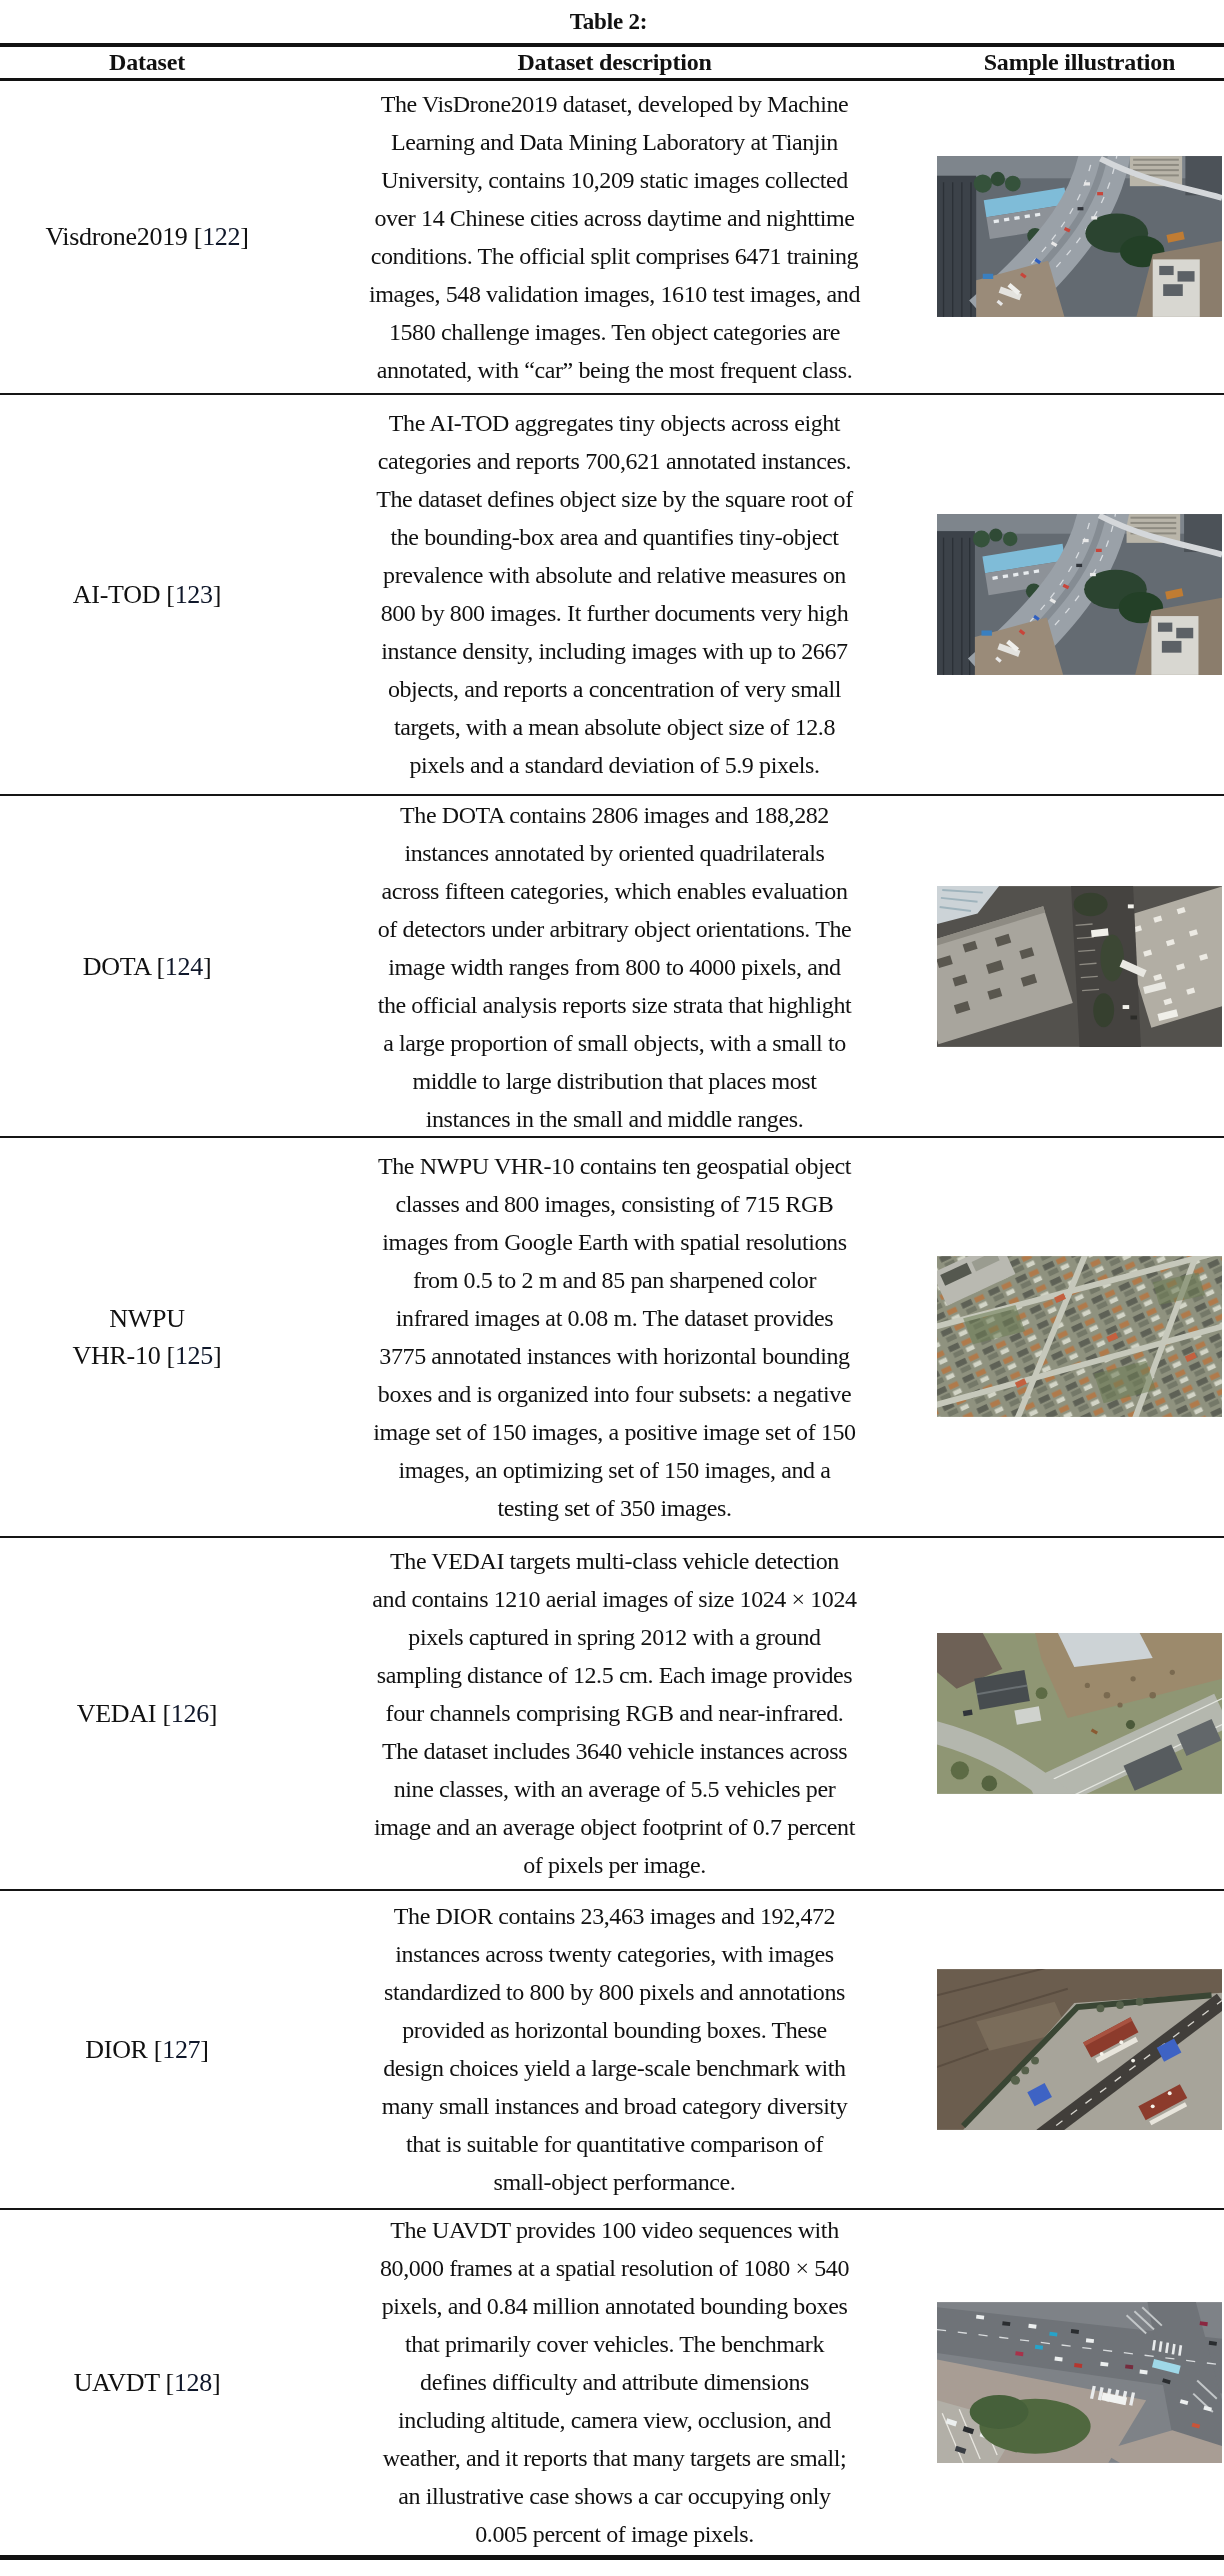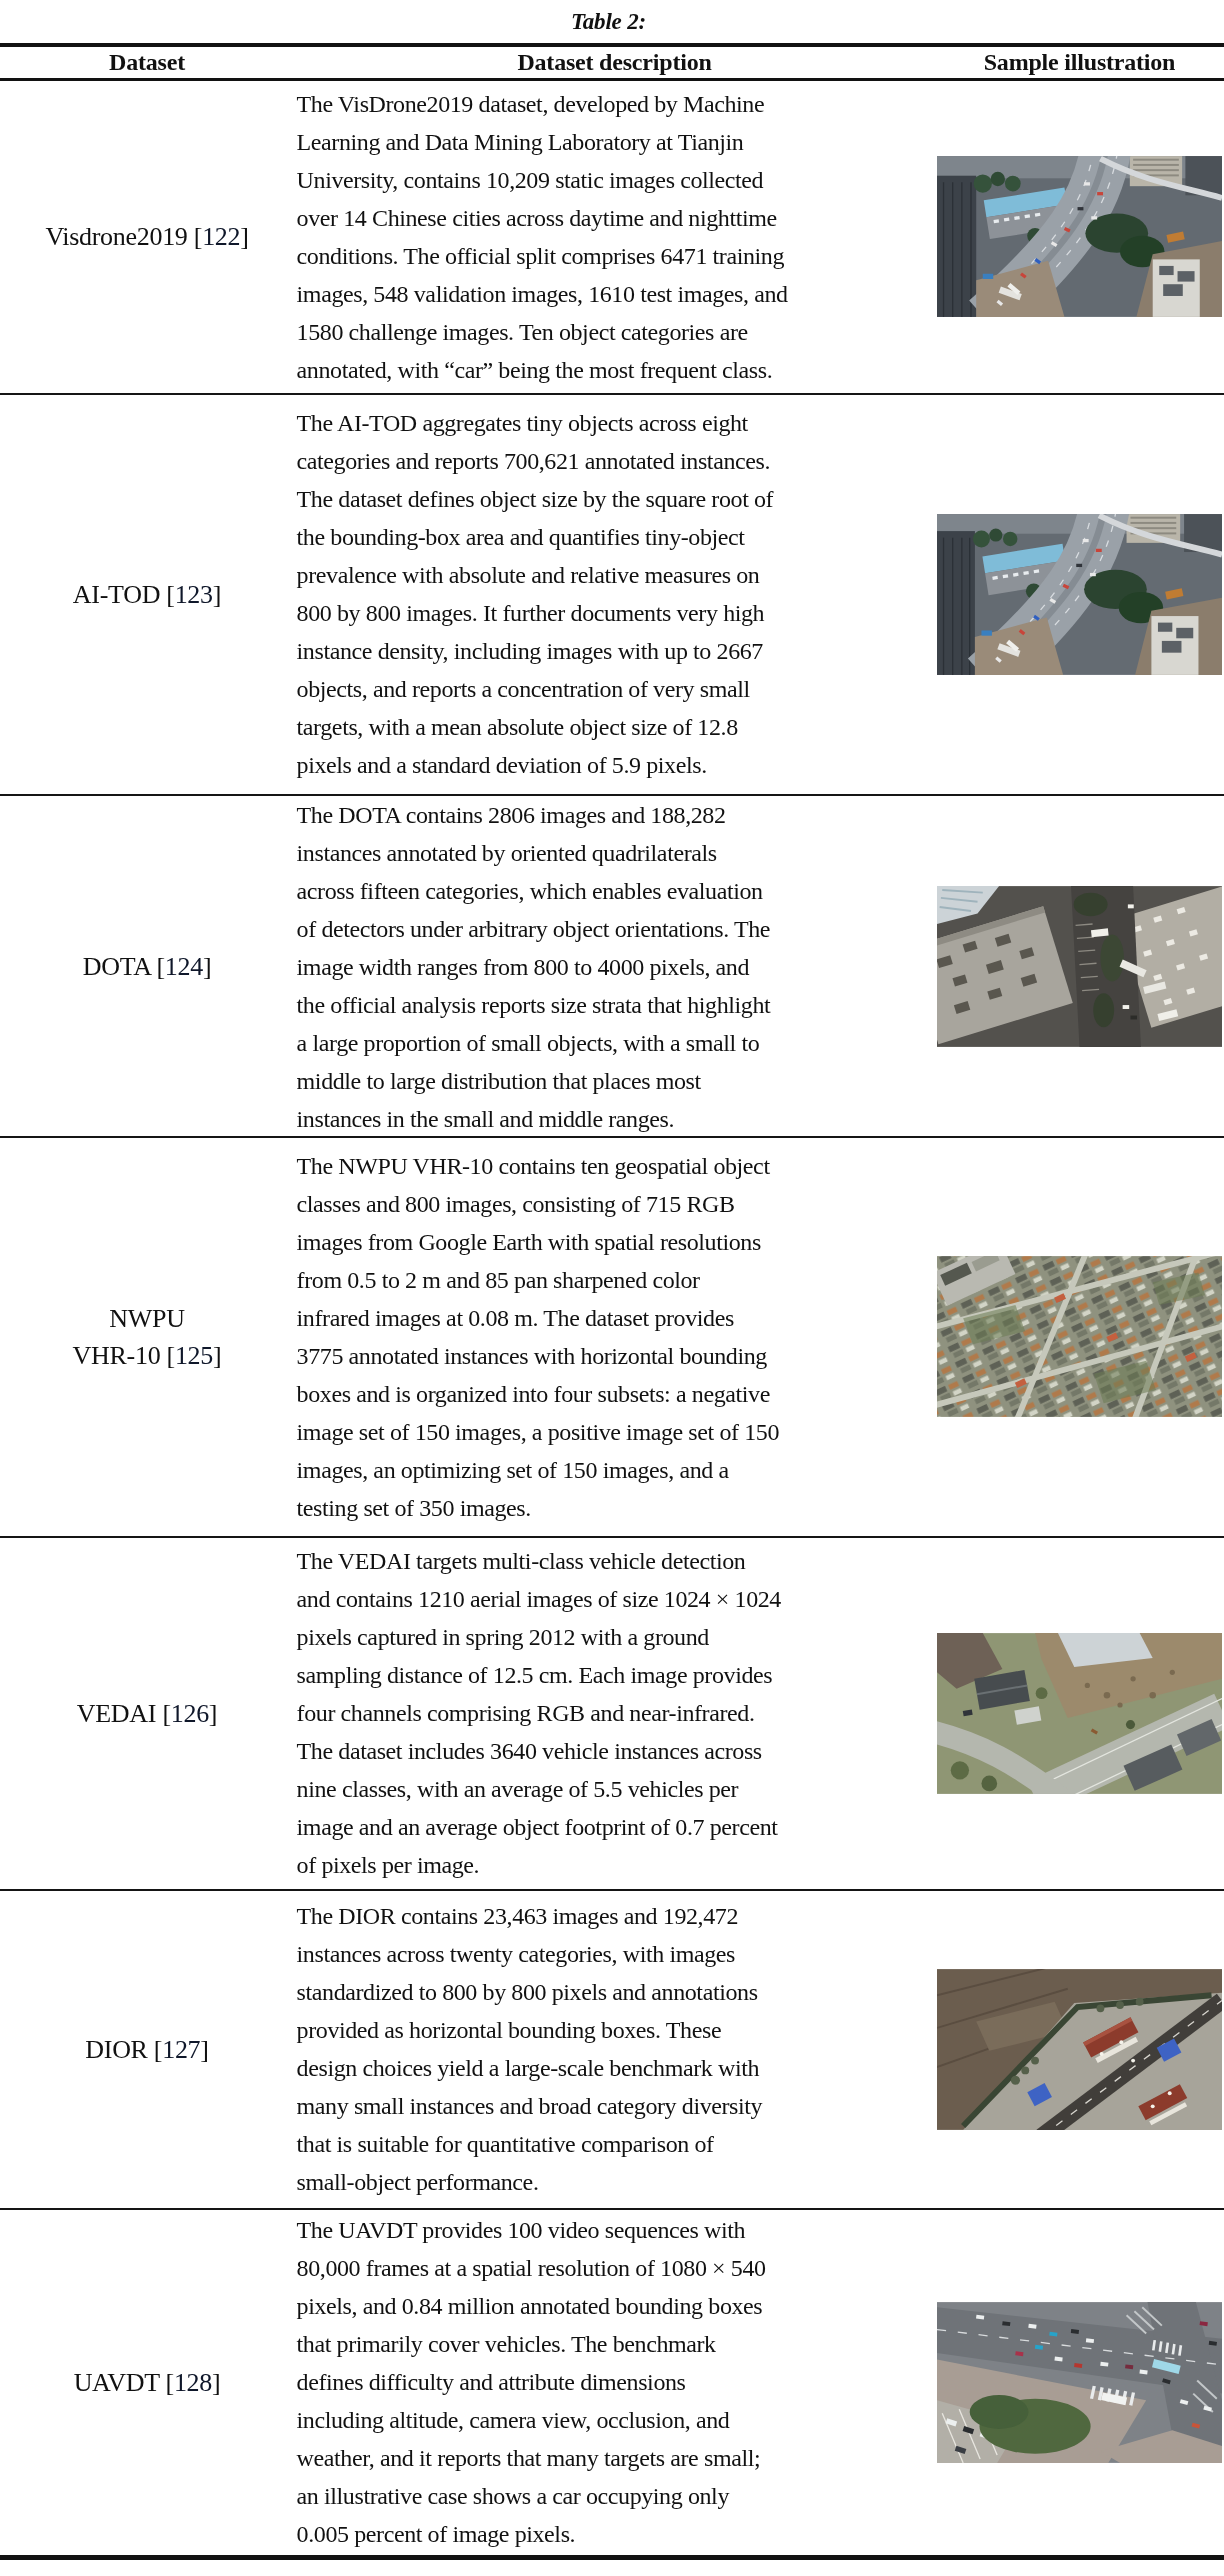--- a/index.html
+++ b/index.html
@@ -14,21 +14,21 @@
     overflow:hidden;
   }
   .caption{
     height:43px;
     display:flex;
     align-items:center;
     justify-content:center;
     font-size:23px;
     letter-spacing:-0.2px;
   }
-  .caption .bold{font-weight:bold;margin-right:8px;font-style:italic;}
+  .caption .bold{font-weight:bold;margin-right:8px;}
   .rule-top{height:3.9px;background:#121212;}
   .thead{
     box-sizing:border-box;
     height:34px;
     display:grid;
     grid-template-columns:294px 641px 289px;
     align-items:center;
     border-bottom:3.3px solid #121212;
     font-weight:bold;
     font-size:24px;
@@ -50,21 +50,21 @@
   .row:nth-child(7){height:347px;}
   .ds-cell{
     text-align:center;
     font-size:26px;
     letter-spacing:-0.3px;
     line-height:37px;
   }
   .ds-name{white-space:pre-line;}
   .ref-num{color:#0f172a;}
   .desc-cell{
-    text-align:left;
+    text-align:center;
     font-size:24px;
     line-height:38px;
     letter-spacing:-0.4px;
     white-space:pre-line;
     padding:0 2.6px;
     box-sizing:border-box;
   }
   .illus-cell{display:flex;align-items:center;justify-content:center;}
   .illus{
     width:285px;

